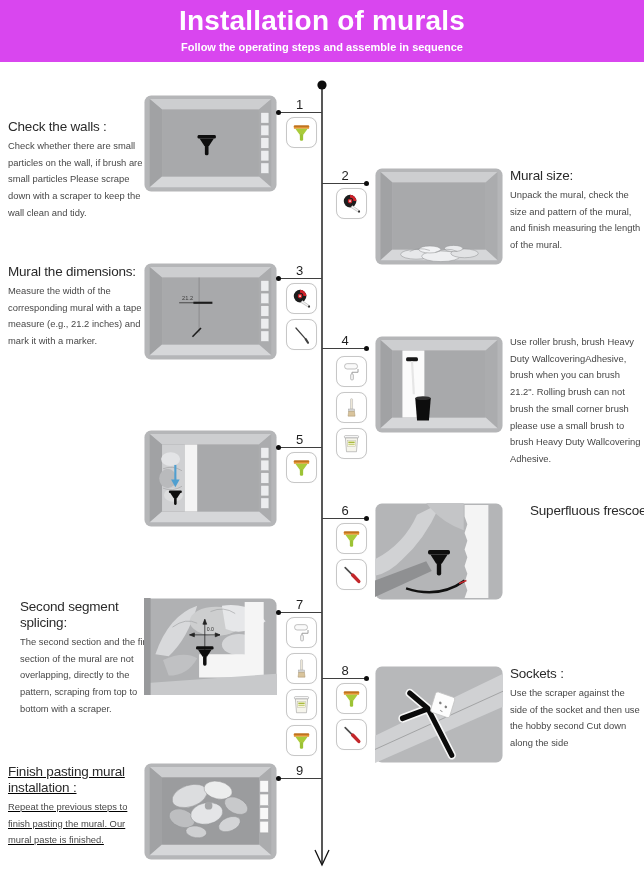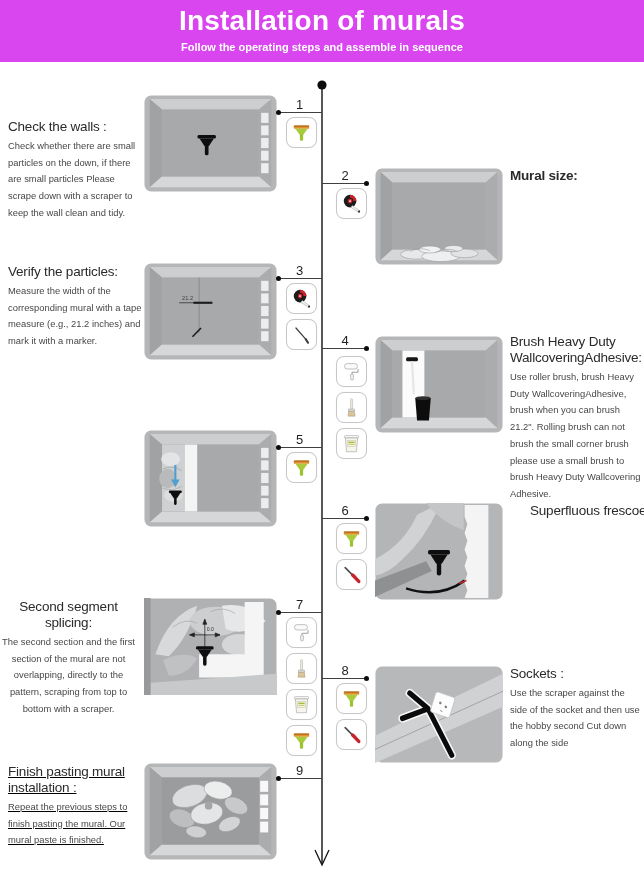--- a/index.html
+++ b/index.html
@@ -107,21 +107,21 @@
   </div>
 
   <svg style="position:absolute;left:310px;top:76px;" width="24" height="794" viewBox="0 0 24 794">
     <circle cx="12" cy="9" r="4.6" fill="#0c0c0c"></circle>
     <line x1="12" y1="9" x2="12" y2="788" stroke="#111" stroke-width="1.4"></line>
     <polyline points="5,774 12,789 19,774" fill="none" stroke="#111" stroke-width="1.3"></polyline>
   </svg>
 
   <div class="tb l" style="left:8px;top:96px;margin-top:23px;">
     <div class="h">Check the walls :</div>
-    <div class="b">Check whether there are small particles on the down, if there are small particles Please scrape down with a scraper to keep the wall clean and tidy.</div>
+    <div class="b">Check whether there are small particles on the wall, if brush are small particles Please scrape down with a scraper to keep the wall clean and tidy.</div>
   </div>
   <div class="fig" style="left:144px;top:95px;">
     <svg width="133" height="97" viewBox="0 0 140 100" preserveAspectRatio="none">
       <use href="#room"></use>
         <use href="#panes"></use>
       <use href="#scraper-black" transform="translate(66,52) scale(1.2)"></use>
     </svg>
   </div>
   <div class="conn l" style="left:277px;top:112px;width:45px;">
     <span class="dot"></span>
@@ -152,26 +152,27 @@
       <g stroke="#969799" stroke-width="0.6">
         <ellipse cx="45" cy="89" rx="17" ry="5" fill="#e7e8ea"></ellipse>
         <ellipse cx="72" cy="91" rx="21" ry="5.5" fill="#eeeff1"></ellipse>
         <ellipse cx="98" cy="88" rx="15" ry="4.5" fill="#e2e3e5"></ellipse>
         <ellipse cx="60" cy="84" rx="12" ry="3.6" fill="#f1f2f4"></ellipse>
         <ellipse cx="86" cy="83" rx="10" ry="3.2" fill="#e9eaec"></ellipse>
         <path d="M38,86 q10,-5 22,-1 M66,87 q12,-6 24,-1" fill="none"></path>
       </g>
     </svg>
   </div>
-  <div class="tb r" style="left:510px;top:168px;font-weight:bold;">
+  <div class="tb r" style="left:510px;top:168px;">
     <div class="h">Mural size:</div>
+    <div class="b">Unpack the mural, check the size and pattern of the mural, and finish measuring the length of the mural.</div>
   </div>
 
   <div class="tb l" style="left:8px;top:264px;">
-    <div class="h">Verify the particles:</div>
+    <div class="h">Mural the dimensions:</div>
     <div class="b">Measure the width of the corresponding mural with a tape measure (e.g., 21.2 inches) and mark it with a marker.</div>
   </div>
   <div class="fig" style="left:144px;top:263px;">
     <svg width="133" height="97" viewBox="0 0 140 100" preserveAspectRatio="none">
       <use href="#room"></use>
         <use href="#panes"></use>
       <line x1="58" y1="15" x2="58" y2="72" stroke="#7e7f81" stroke-width="0.7"></line>
       <line x1="37" y1="41" x2="56" y2="41" stroke="#3a3a3a" stroke-width="0.9"></line>
       <line x1="52" y1="41" x2="72" y2="41" stroke="#1c1c1c" stroke-width="2.2"></line>
       <text x="40" y="38" font-size="6" fill="#3c3c3c">21.2</text>
@@ -224,21 +225,20 @@
         <rect x="34" y="22" width="13" height="4" rx="1.6" fill="#161616"></rect>
         <line x1="40.5" y1="26" x2="42.5" y2="60" stroke="#e6e6e6" stroke-width="2.4"></line>
       </g>
       <g>
         <polygon points="44,64 61,64 59,87 46,87" fill="#0d0d0d"></polygon>
         <ellipse cx="52.5" cy="64" rx="8.5" ry="2" fill="#2e2e2e"></ellipse>
       </g>
     </svg>
   </div>
   <div class="tb r" style="left:510px;top:334px;">
-    <div class="h">Brush Heavy Duty WallcoveringAdhesive:</div>
     <div class="b">Use roller brush, brush Heavy Duty WallcoveringAdhesive, brush when you can brush 21.2". Rolling brush can not brush the small corner brush please use a small brush to brush Heavy Duty Wallcovering Adhesive.</div>
   </div>
 
   <div class="tb l" style="left:8px;top:428px;">
   </div>
   <div class="fig" style="left:144px;top:430px;">
     <svg width="133" height="97" viewBox="0 0 140 100" preserveAspectRatio="none">
       <use href="#room"></use>
         <use href="#panes"></use>
       <g>
@@ -293,21 +293,21 @@
       <path d="M98,2 l26,0 l0,96 l-26,0 l3,-8 l-3,-8 l3,-9 l-3,-8 l3,-9 l-3,-8 l3,-9 l-3,-8 l3,-9 l-3,-8 z" fill="#f4f4f4"></path>
       <use href="#scraper-black" transform="translate(70,62) scale(1.5)"></use>
       <path d="M34,88 Q70,99 98,80" fill="none" stroke="#101010" stroke-width="2.6"></path>
       <path d="M92,83 l8,-3" stroke="#c3272b" stroke-width="1.6"></path>
     </svg>
   </div>
   <div class="tb r" style="left:530px;top:503px;">
     <div class="h">Superfluous frescoes:</div>
   </div>
 
-  <div class="tb l" style="left:0;top:599px;text-align:center;">
+  <div class="tb l" style="left:20px;top:599px;">
     <div class="h">Second segment splicing:</div>
     <div class="b">The second section and the first section of the mural are not overlapping, directly to the pattern, scraping from top to bottom with a scraper.</div>
   </div>
   <div class="fig" style="left:144px;top:598px;">
     <svg width="133" height="97" viewBox="0 0 140 100" preserveAspectRatio="none">
       <rect x="0.5" y="0.5" width="139" height="99" rx="7" fill="#b0b1b3"></rect>
       <g>
         <path d="M12,58 Q26,18 56,8 Q46,42 26,60 Z" fill="#d8d9db"></path>
         <ellipse cx="76" cy="24" rx="28" ry="15" fill="#cdcecf"></ellipse>
         <path d="M82,8 Q112,4 128,24 Q106,40 86,32 Z" fill="#e6e7e9"></path>

